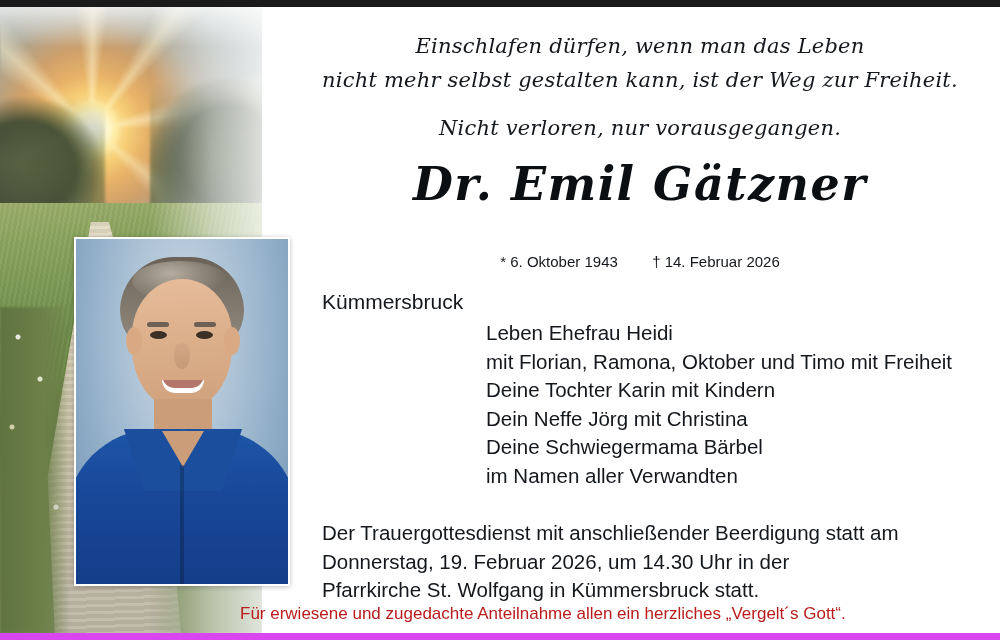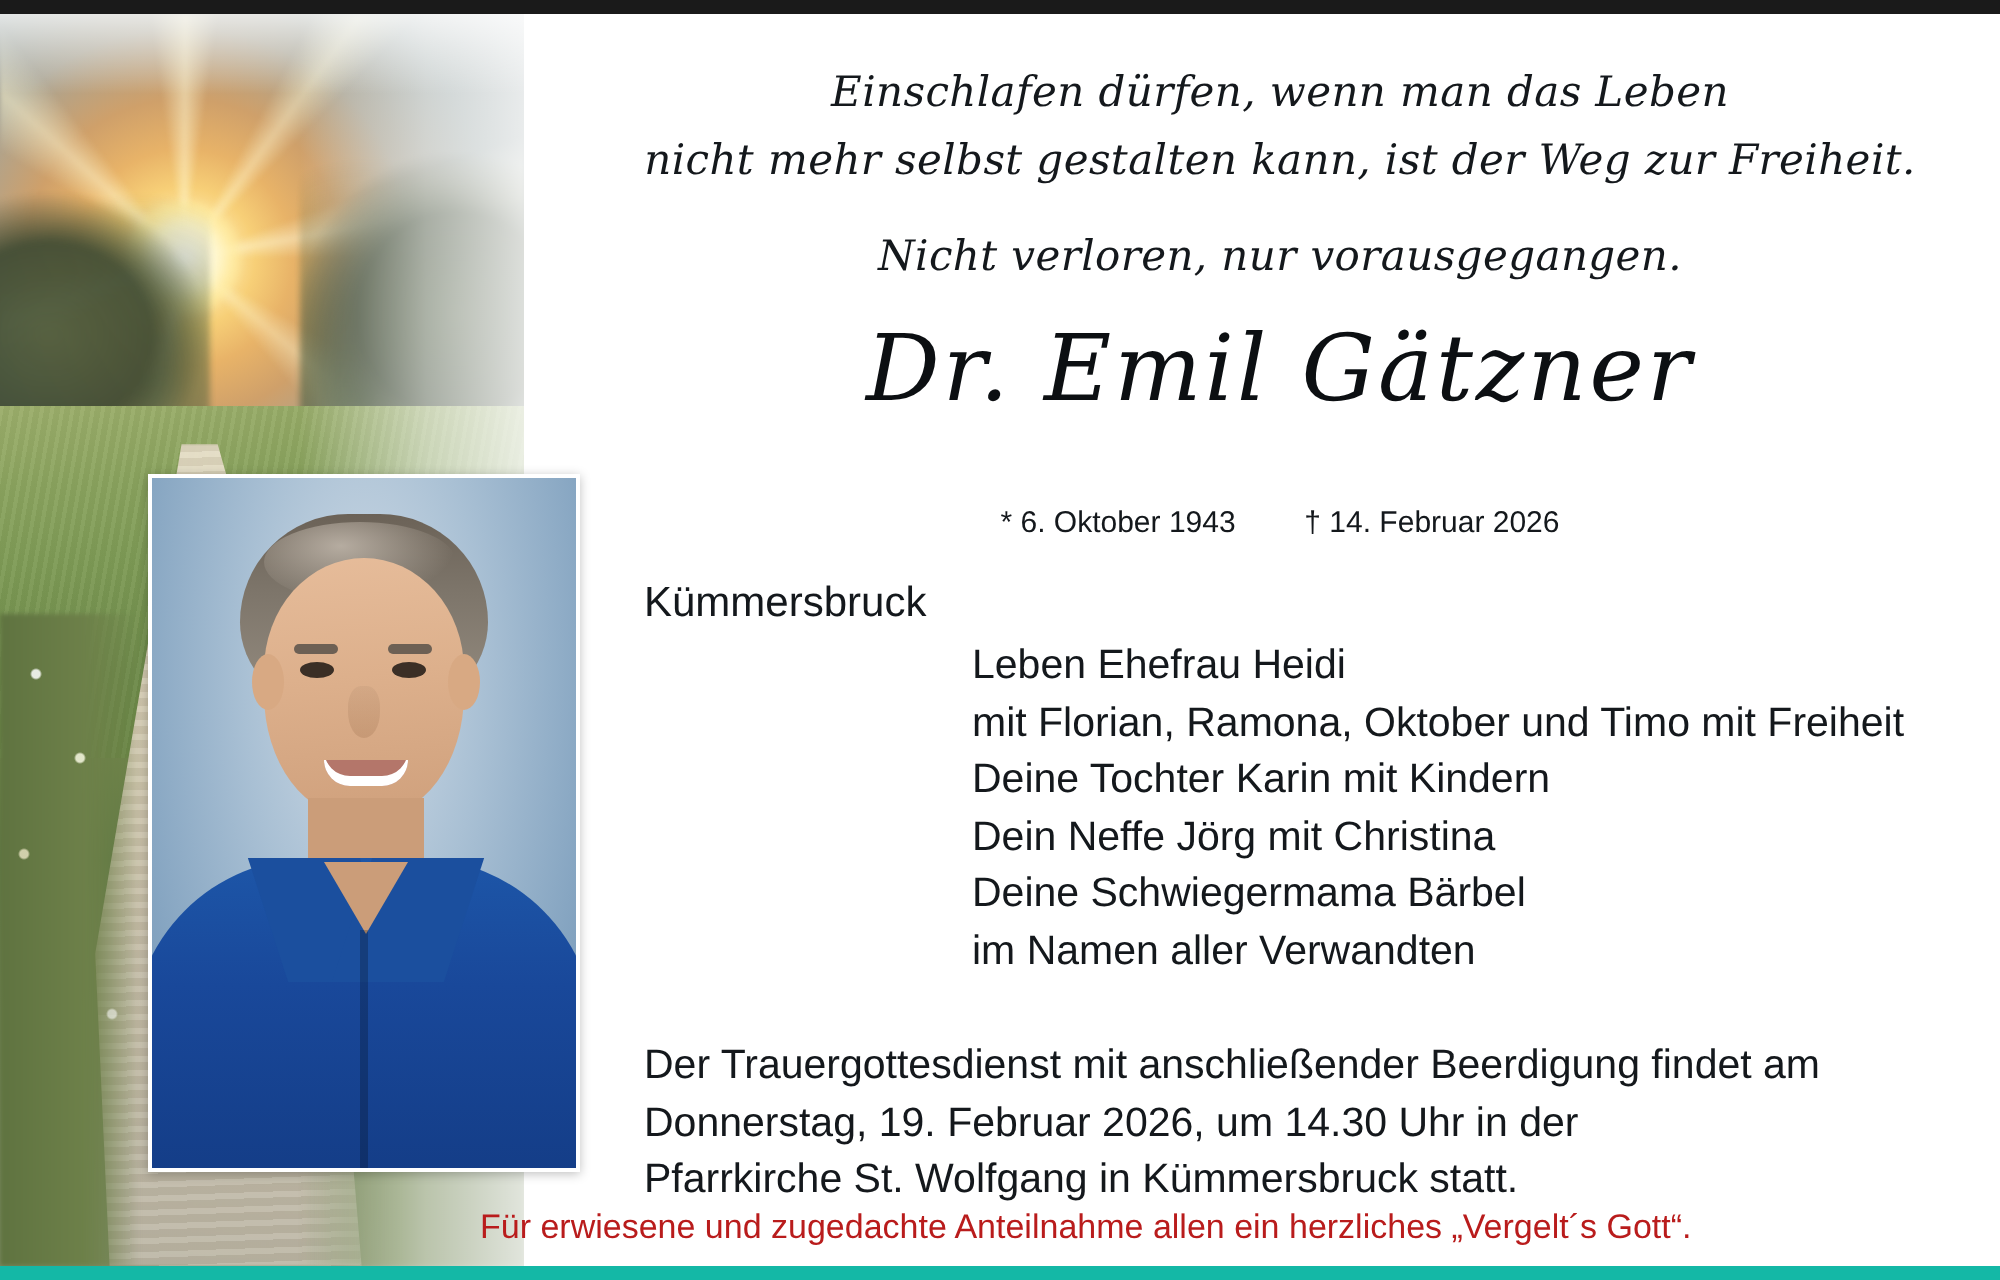--- a/index.html
+++ b/index.html
@@ -11,21 +11,21 @@
     font-family: "Liberation Sans", sans-serif;
   }
   #obituary {
     position: relative;
     width: 1000px;
     height: 640px;
     overflow: hidden;
     background: #ffffff;
     box-sizing: border-box;
     border-top: 7px solid #1a1a1a;
-    border-bottom: 7px solid #14b8a6;
+    border-bottom: 7px solid #d946ef;
   }
   
   .nature-strip {
     position: absolute;
     left: 0;
     top: 0;
     width: 262px;
     height: 626px;
     overflow: hidden;
   }
@@ -288,21 +288,21 @@
   }
   .verse .v3 { display: block; margin-top: 14px; }
 
   .name {
     position: absolute;
     left: 300px; top: 150px;
     width: 680px;
     text-align: center;
     font-family: "DejaVu Serif", serif;
     font-style: italic;
-    font-weight: normal;
+    font-weight: bold;
     font-size: 46px;
     letter-spacing: 1.5px;
     color: #0c0f12;
   }
 
   .dates {
     position: absolute;
     left: 300px; top: 246px;
     width: 680px;
     text-align: center;
@@ -417,20 +417,20 @@
     <div>
       <span>Dein Neffe </span><b>Jörg</b><span> mit </span><b>Christina</b>
     </div>
     <div>
       <span>Deine Schwiegermama </span><b>Bärbel</b>
     </div>
     <div>im Namen aller Verwandten</div>
   </div>
 
   <div class="service">
-    <div>Der Trauergottesdienst mit anschließender Beerdigung findet am</div>
+    <div>Der Trauergottesdienst mit anschließender Beerdigung statt am</div>
     <div>Donnerstag, 19. Februar 2026, um 14.30 Uhr in der</div>
     <div>Pfarrkirche St. Wolfgang in Kümmersbruck statt.</div>
   </div>
 
   <div class="thanks">Für erwiesene und zugedachte Anteilnahme allen ein herzliches „Vergelt´s Gott“.</div>
 
 </div>
 
 </body></html>

